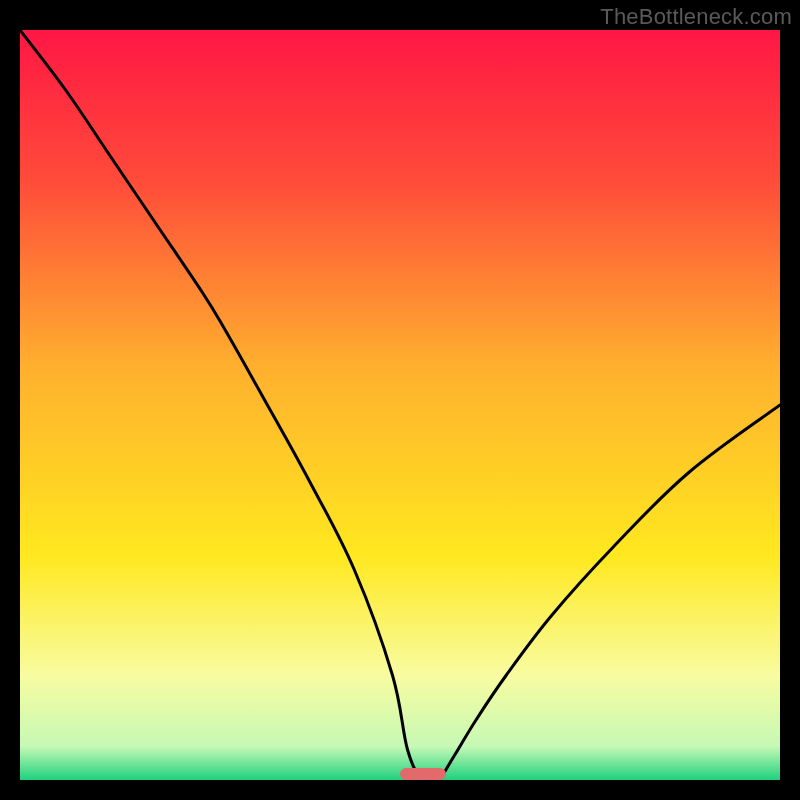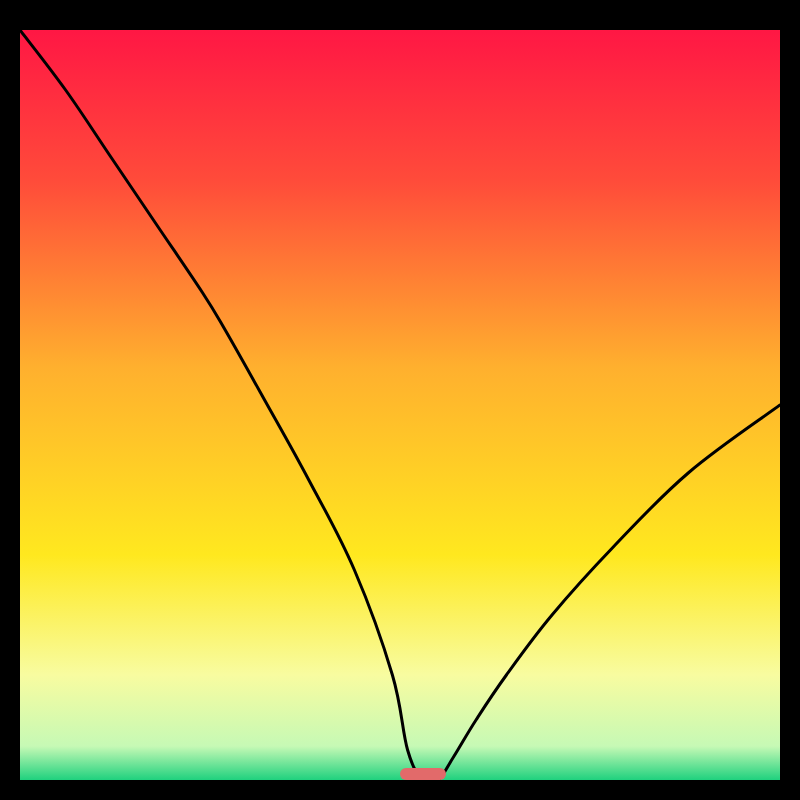--- a/index.html
+++ b/index.html
@@ -46,20 +46,21 @@
     border-radius: 6px;
     background: #e26a6a;
     z-index: 5;
   }
 </style>
 </head>
 <body>
 
 <div class="chart-frame">
 
+  <div class="watermark">TheBottleneck.com</div>
 
   <div class="plot-area">
     <svg viewBox="0 0 760 750" preserveAspectRatio="none">
       <defs>
         <linearGradient id="bg-grad" x1="0" y1="0" x2="0" y2="1">
         <stop offset="0%" stop-color="#ff1744"></stop>
             <stop offset="20%" stop-color="#ff4b3a"></stop>
             <stop offset="45%" stop-color="#ffb02e"></stop>
             <stop offset="70%" stop-color="#ffe81f"></stop>
             <stop offset="86%" stop-color="#f8fca0"></stop>

